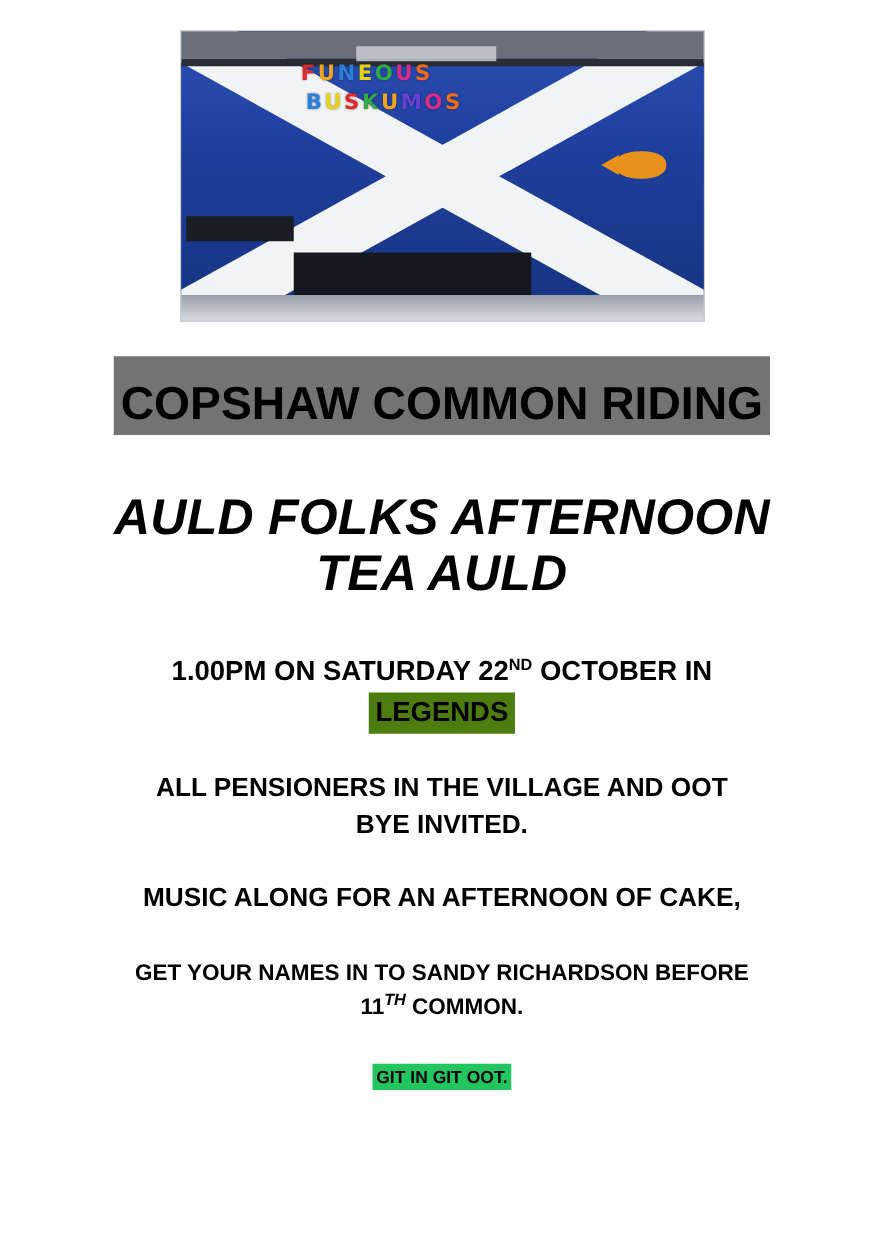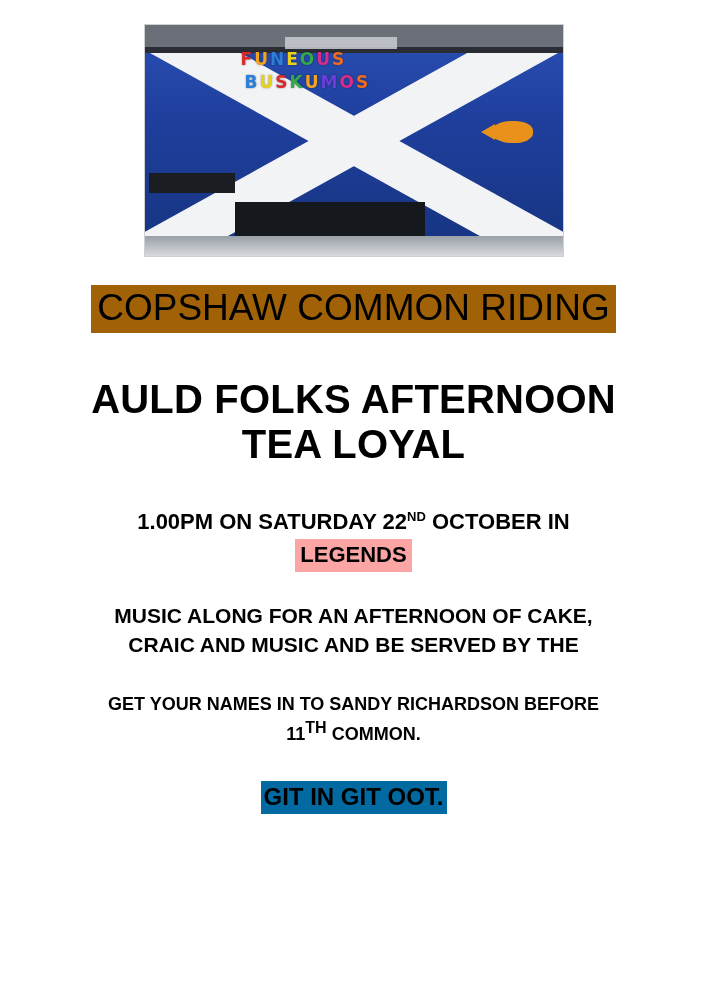--- a/index.html
+++ b/index.html
@@ -149,78 +149,79 @@
     border-right: 14px solid #e8921b;
   }
 
   
   .title-bar {
     margin: 28px auto 0 auto;
     width: 612px;
     text-align: center;
   }
   .title-bar .hl {
-    background: #a16207;
+    background: #737373;
     font-size: 37px;
-    font-weight: normal;
+    font-weight: bold;
     letter-spacing: 0px;
-    padding: 3px 6px 5px 6px;
+    padding: 18px 6px 5px 6px;
     display: inline-block;
     line-height: 1.08;
   }
 
   .headline {
     margin: 44px auto 0 auto;
     width: 640px;
     text-align: center;
     font-size: 40px;
     font-weight: bold;
     line-height: 1.12;
     letter-spacing: 0.2px;
+    font-style: italic;
   }
 
   .when {
     margin: 40px auto 16px auto;
     width: 640px;
     text-align: center;
     font-size: 22px;
     font-weight: bold;
     line-height: 1.35;
   }
   .when sup { font-size: 13px; vertical-align: super; }
   .venue-hl {
-    background: #fca5a5;
+    background: #4d7c0f;
     padding: 1px 5px 2px 5px;
     display: inline-block;
     margin-top: 3px;
   }
 
   .para {
     margin: 30px auto 0 auto;
     width: 620px;
     text-align: center;
     font-size: 21px;
     font-weight: bold;
     line-height: 1.38;
   }
   .para.small {
     font-size: 18px;
     width: 640px;
     margin-top: 32px;
   }
-  .para.small sup { font-size: 16px; vertical-align: super; }
+  .para.small sup { font-size: 13px; vertical-align: super; font-style: italic; }
 
   .closing {
     margin: 34px auto 0 auto;
     width: 640px;
     text-align: center;
   }
   .closing .hl {
-    background: #0369a1;
-    font-size: 24px;
+    background: #22c55e;
+    font-size: 14px;
     font-weight: bold;
     padding: 2px 3px 3px 3px;
     display: inline-block;
   }
 </style>
 </head>
 <body>
 
 <div class="poster">
 
@@ -265,36 +266,39 @@
       <div class="photo-bottom-strip"></div>
     </div>
   </div>
 
   <div class="title-bar">
     <span class="hl">COPSHAW COMMON RIDING</span>
   </div>
 
   <div class="headline">
     <div>AULD FOLKS AFTERNOON</div>
-    <div>TEA LOYAL</div>
+    <div>TEA AULD</div>
   </div>
 
   <div class="when">
     <div>
       <span>1.00PM ON SATURDAY 22</span><sup>ND</sup><span> OCTOBER IN</span>
     </div>
     <div>
       <span class="venue-hl">LEGENDS</span>
     </div>
   </div>
 
+  <div class="para">
+    <div>ALL PENSIONERS IN THE VILLAGE AND OOT</div>
+    <div>BYE INVITED.</div>
+  </div>
 
   <div class="para">
     <div>MUSIC ALONG FOR AN AFTERNOON OF CAKE,</div>
-    <div>CRAIC AND MUSIC AND BE SERVED BY THE</div>
   </div>
 
   <div class="para small">
     <div>GET YOUR NAMES IN TO SANDY RICHARDSON BEFORE</div>
     <div>
       <span>11</span><sup>TH</sup><span> COMMON.</span>
     </div>
   </div>
 
   <div class="closing">

